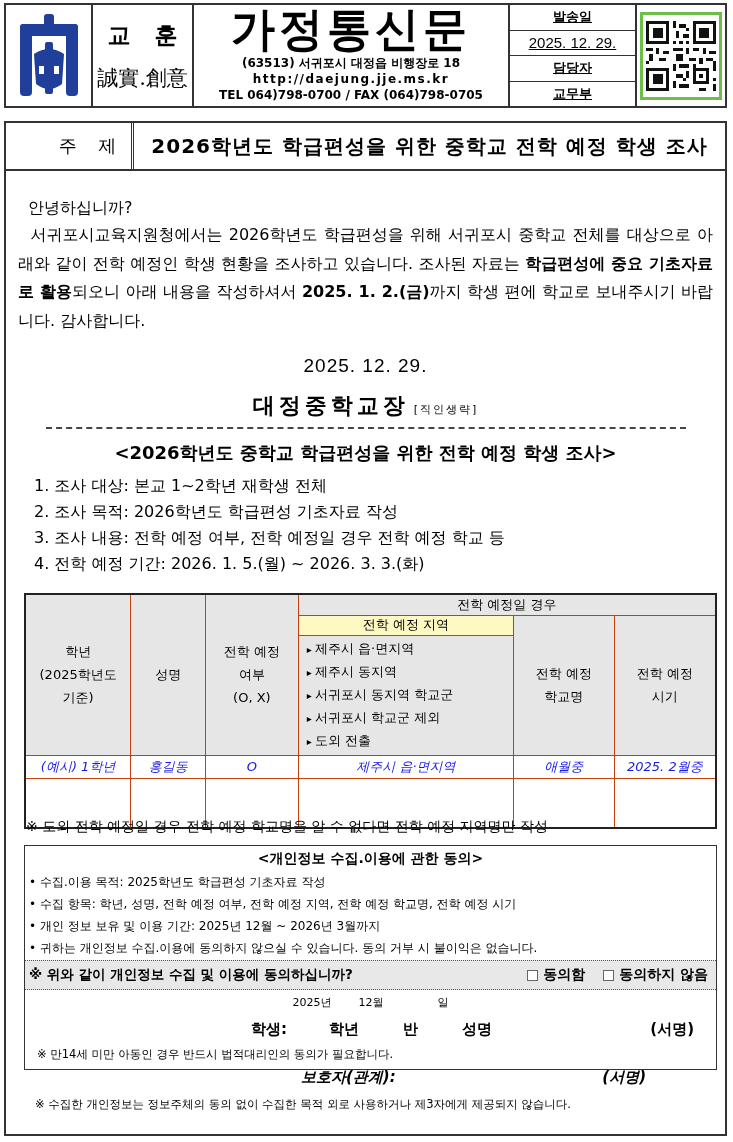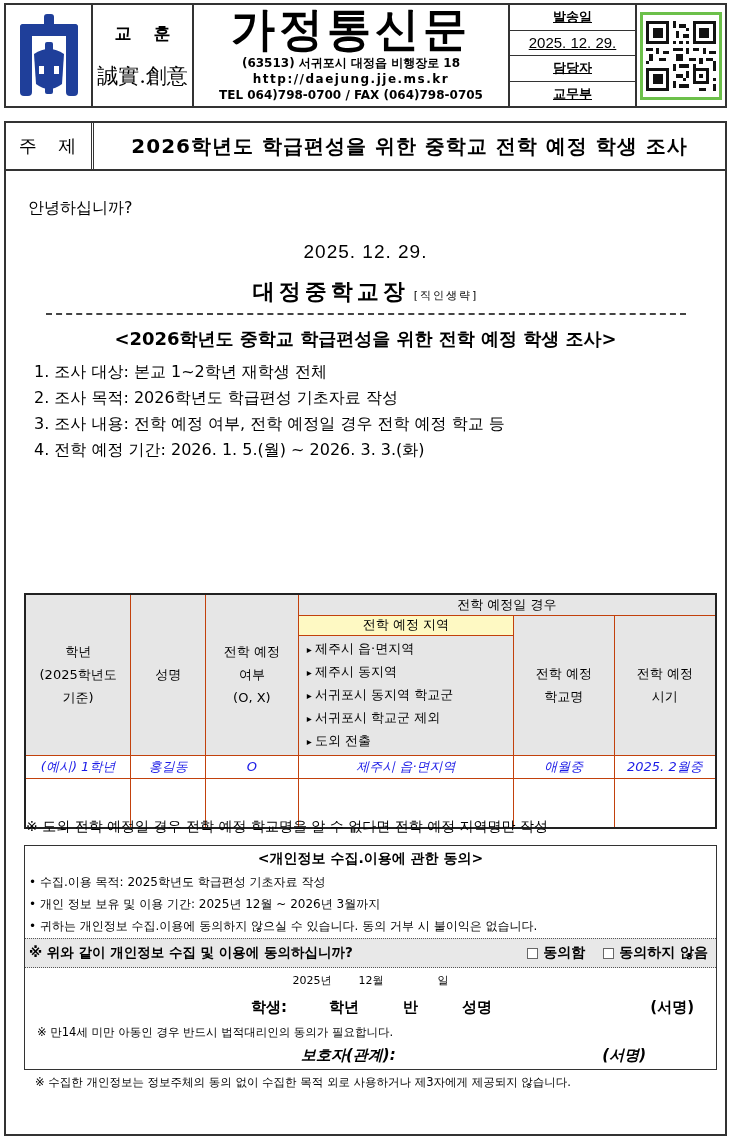--- a/index.html
+++ b/index.html
@@ -5,38 +5,38 @@
   * { box-sizing: border-box; margin: 0; padding: 0; }
   html, body { width: 733px; height: 1142px; background: #ffffff; overflow: hidden; }
   body { font-family: "DejaVu Sans", "Liberation Sans", sans-serif; color: #000; position: relative; }
 
   
   .header { position: absolute; left: 4px; top: 3px; width: 723px; height: 105px; border: 2px solid #333; display: flex; }
   .hcell { border-right: 2px solid #333; height: 100%; position: relative; }
   .hcell:last-child { border-right: none; }
   .logo-cell { width: 87px; display: flex; align-items: center; justify-content: center; }
   .motto-cell { width: 101px; display: flex; flex-direction: column; align-items: center; justify-content: space-around; padding: 8px 0; }
-  .motto-title { font-size: 17px; font-weight: bold; letter-spacing: 8px; margin-left: 8px; }
+  .motto-title { font-size: 23px; font-weight: bold; letter-spacing: 8px; margin-left: 8px; }
   .motto-hanja { font-size: 21px; font-family: "DejaVu Serif", serif; }
   .title-cell { width: 316px; text-align: center; }
   .paper-title { font-size: 44px; font-weight: 900; letter-spacing: 4px; line-height: 44px; margin-top: 2px; transform: scaleY(1.05); }
   .paper-addr { font-size: 12px; line-height: 16px; margin-top: 4px; font-weight: bold; }
   .paper-url { font-size: 12px; line-height: 16px; letter-spacing: 1.5px; font-weight: bold; }
   .paper-tel { font-size: 12px; line-height: 16px; font-weight: bold; }
   .info-cell { width: 127px; display: flex; flex-direction: column; }
   .info-row { flex: 1; border-bottom: 1px solid #333; display: flex; align-items: center; justify-content: center; font-size: 13px; font-weight: bold; text-decoration: underline; }
   .info-row:last-child { border-bottom: none; text-align: center; }
   .info-row.date { font-weight: normal; font-size: 15px; font-family: "Liberation Sans", sans-serif; }
   .qr-cell { flex: 1; display: flex; align-items: center; justify-content: center; }
   .qr-box { width: 82px; height: 88px; border: 3px solid #6cc04a; display: flex; align-items: center; justify-content: center; background: #fff; }
 
   
   .main-box { position: absolute; left: 4px; top: 121px; width: 723px; height: 1015px; border: 2px solid #333; }
   .subject-bar { height: 48px; border-bottom: 2px solid #333; display: flex; }
-  .subject-label { width: 88px; border-right: 3px double #333; display: flex; align-items: center; justify-content: center; font-size: 18px; letter-spacing: 8px; padding-left: 6px; }
+  .subject-label { width: 88px; border-right: 3px double #333; display: flex; align-items: center; justify-content: center; font-size: 18px; letter-spacing: 8px; padding-left: 6px; margin-left: 40px; }
   .subject-text { flex: 1; display: flex; align-items: center; justify-content: center; font-size: 20px; font-weight: 900; letter-spacing: 1px; }
 
   
   .letter { padding: 0 12px; }
   .greeting { font-size: 16px; margin-top: 24px; margin-left: 10px; line-height: 26px; }
   .para { font-size: 16px; line-height: 28.5px; margin-top: 0; text-align: justify; }
   .para b { font-weight: bold; }
   .date-line { text-align: center; font-size: 19px; margin-top: 20px; letter-spacing: 1px; font-family: "Liberation Sans", sans-serif; }
   .principal { text-align: center; margin-top: 14px; }
   .principal-name { font-size: 22px; font-weight: bold; letter-spacing: 4px; }
@@ -161,20 +161,21 @@
 </div>
 
 <div class="main-box">
   <div class="subject-bar">
     <div class="subject-label">주 제</div>
     <div class="subject-text">2026학년도 학급편성을 위한 중학교 전학 예정 학생 조사</div>
   </div>
 
   <div class="letter">
     <div class="greeting">안녕하십니까?</div>
+    <p class="para" style="white-space: pre-wrap;"><span>  서귀포시교육지원청에서는 2026학년도 학급편성을 위해 서귀포시 중학교 전체를 대상으로 아래와 같이 전학 예정인 학생 현황을 조사하고 있습니다. 조사된 자료는 </span><b>학급편성에 중요 기초자료로 활용</b><span>되오니 아래 내용을 작성하셔서 </span><b>2025. 1. 2.(금)</b><span>까지 학생 편에 학교로 보내주시기 바랍니다. 감사합니다.</span></p>
     <div class="date-line">2025. 12. 29.</div>
     <div class="principal">
       <span class="principal-name">대정중학교장</span>
       <span class="principal-seal">[직인생략]</span>
     </div>
     <div class="dash-line"></div>
     <div class="survey-title">&lt;2026학년도 중학교 학급편성을 위한 전학 예정 학생 조사&gt;</div>
     <div class="survey-list">
       <div>1. 조사 대상: 본교 1~2학년 재학생 전체</div>
       <div>2. 조사 목적: 2026학년도 학급편성 기초자료 작성</div>
@@ -245,20 +246,21 @@
     </tr>
   </tbody>
     </table>
 
   <div class="note">※ 도외 전학 예정일 경우 전학 예정 학교명을 알 수 없다면 전학 예정 지역명만 작성</div>
 
   <div class="consent">
     <div class="consent-title">&lt;개인정보 수집.이용에 관한 동의&gt;</div>
     <div class="consent-items">
       <div>수집.이용 목적: 2025학년도 학급편성 기초자료 작성</div>
+      <div>수집 항목: 학년, 성명, 전학 예정 여부, 전학 예정 지역, 전학 예정 학교명, 전학 예정 시기</div>
       <div>개인 정보 보유 및 이용 기간: 2025년 12월 ~ 2026년 3월까지</div>
       <div>귀하는 개인정보 수집.이용에 동의하지 않으실 수 있습니다. 동의 거부 시 불이익은 없습니다.</div>
     </div>
     <div class="consent-q">
       <span class="q">※ 위와 같이 개인정보 수집 및 이용에 동의하십니까?</span>
       <span class="chk">
         <span class="chkbox"></span>
         <span>동의함</span>
       </span>
       <span class="chk">

